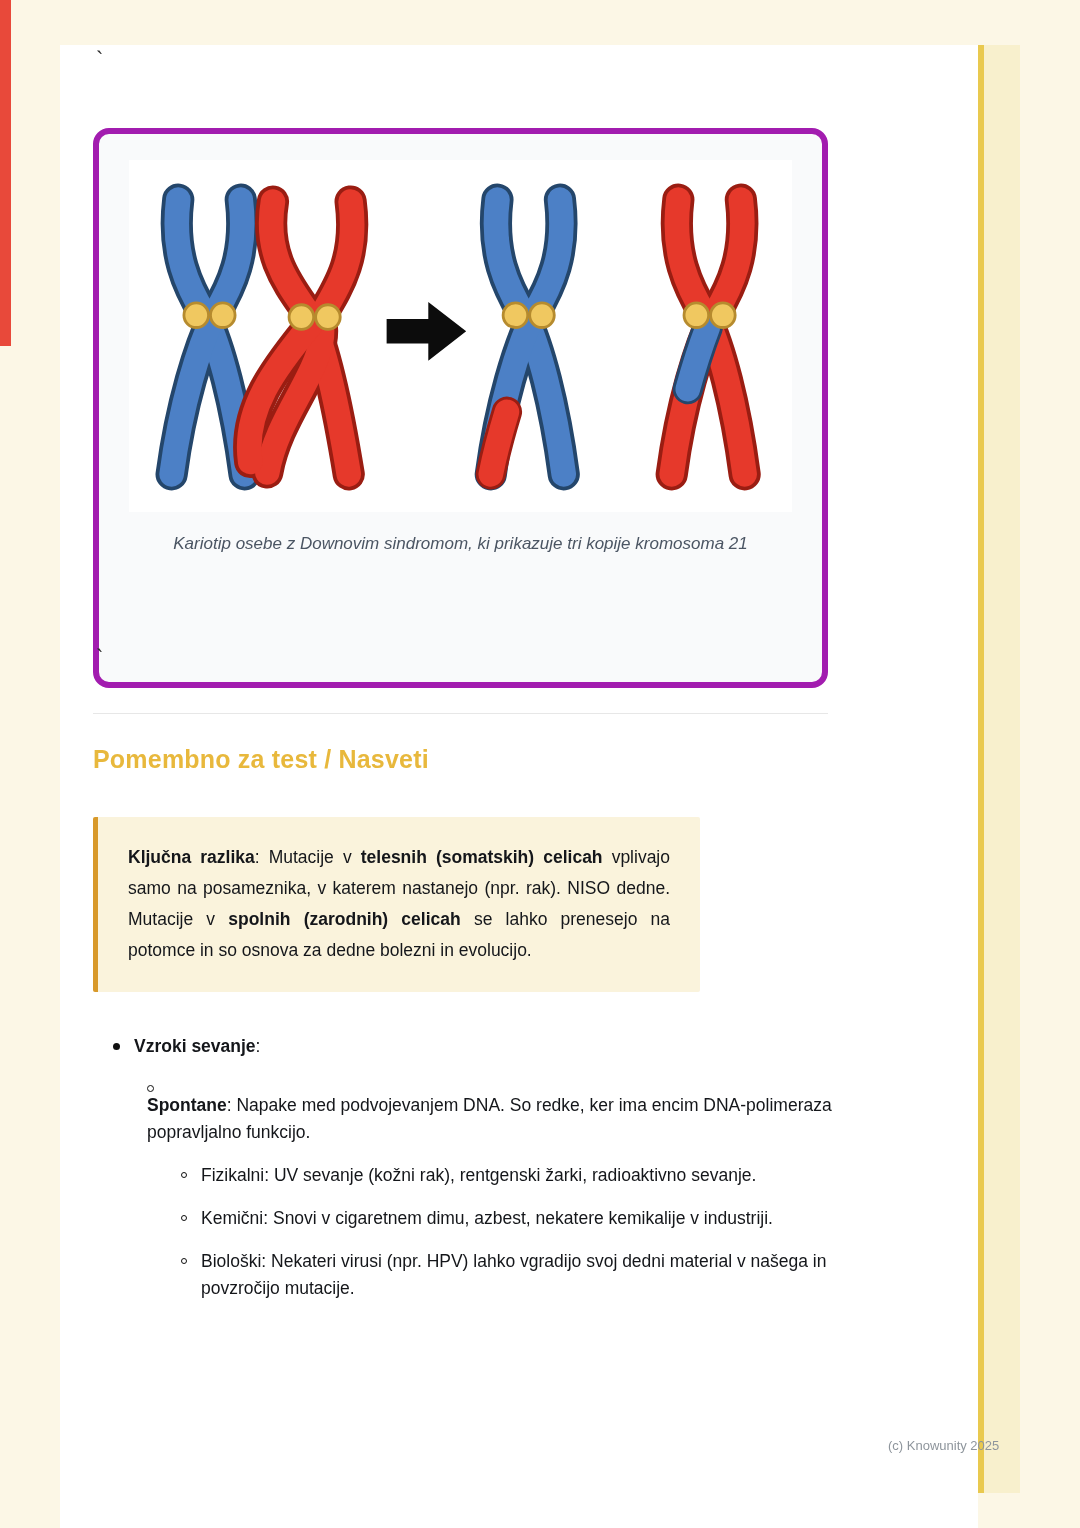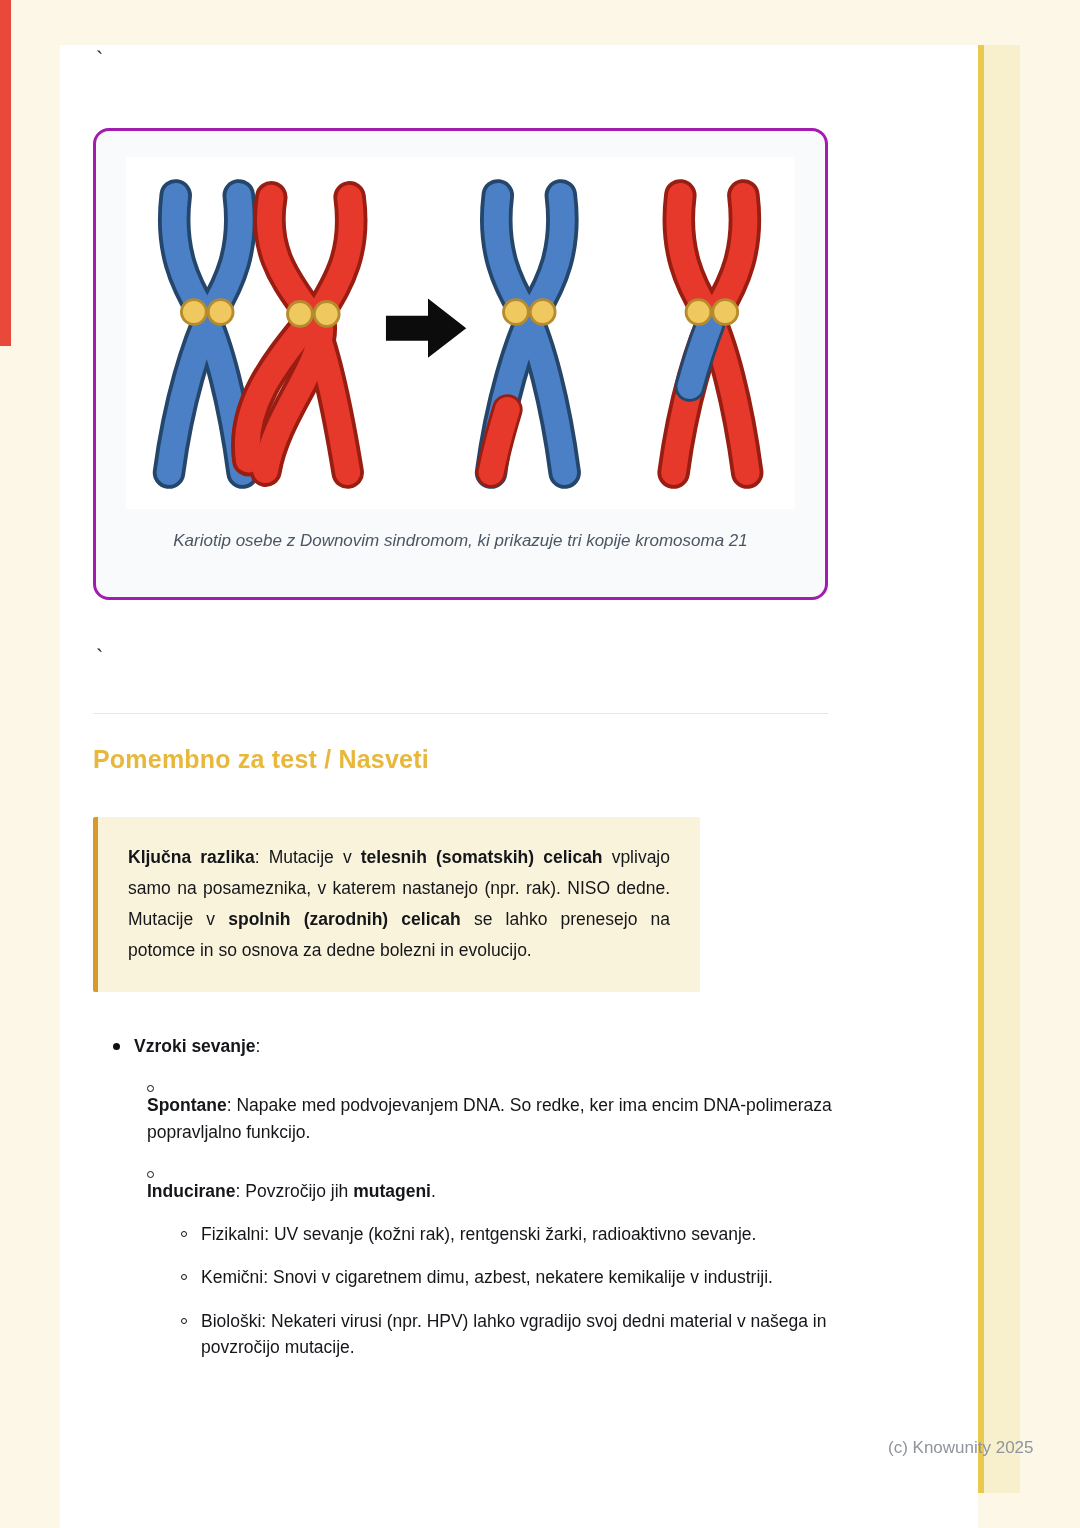--- a/index.html
+++ b/index.html
@@ -13,22 +13,22 @@
     width:1080px; height:1528px; position:relative; overflow:hidden;
     background:var(--page-bg);
     font-family:"Liberation Sans", sans-serif; color:#17191c;
   }
   .red-bar{ position:absolute; left:0; top:0; width:11px; height:346px; background:var(--red-bar); }
   .page{ position:absolute; left:60px; top:45px; width:918px; height:1483px; background:#ffffff; }
   .backtick{ position:absolute; font-size:22px; color:#2b2b2b; }
   #bt1{ left:36px; top:2px; }
   #bt2{ left:36px; top:600px; }
   .figure-card{
-    position:absolute; left:33px; top:83px; width:735px; height:472px;
-    background:#f9fafb; border:3px solid #a21caf; border-radius:16px;
+    position:absolute; left:33px; top:83px; width:735px; height:560px;
+    background:#f9fafb; border:6px solid #a21caf; border-radius:16px;
     padding:26px 30px 0 30px;
   }
   .figure-image{ background:#ffffff; height:352px; display:flex; align-items:center; justify-content:center; overflow:hidden; }
   .figure-caption{ margin-top:22px; text-align:center; font-style:italic; color:#4b5563; font-size:17px; }
   .divider{ position:absolute; left:33px; top:668px; width:735px; border:none; border-top:1px solid #e7e7e7; }
   .section-heading{ position:absolute; left:33px; top:700px; font-size:25px; font-weight:700; color:var(--heading); letter-spacing:.2px; }
   .callout{
     position:absolute; left:33px; top:772px; width:607px;
     background:var(--callout-bg); border-left:5px solid var(--callout-border);
     padding:25px 30px; border-radius:2px;
@@ -42,21 +42,21 @@
   .marker{ flex:0 0 auto; margin-right:14px; }
   .m1{ width:7px; height:7px; border-radius:50%; background:#111; margin-top:10px; }
   .m2{ width:7px; height:7px; border-radius:50%; border:1.6px solid #111; background:transparent; margin-top:9px; }
   .m3{ width:6px; height:6px; border-radius:50%; border:1.6px solid #111; background:transparent; margin-top:10px; }
   .li-text{ flex:1; }
   .bold{ font-weight:700; }
   .right-strip{
     position:absolute; left:978px; top:45px; width:42px; height:1448px;
     background:var(--strip-bg); border-left:6px solid var(--strip-border);
   }
-  .copyright{ position:absolute; left:888px; top:1438px; font-size:17px; color:#8e959c; z-index:5; }
+  .copyright{ position:absolute; left:888px; top:1438px; font-size:13px; color:#8e959c; z-index:5; }
   
   .ol-b{ stroke:var(--chrom-blue-dark); stroke-width:34; fill:none; stroke-linecap:round; }
   .in-b{ stroke:var(--chrom-blue); stroke-width:26; fill:none; stroke-linecap:round; }
   .ol-r{ stroke:var(--chrom-red-dark); stroke-width:34; fill:none; stroke-linecap:round; }
   .in-r{ stroke:var(--chrom-red); stroke-width:26; fill:none; stroke-linecap:round; }
   .ol-b2{ stroke:var(--chrom-blue-dark); stroke-width:32; fill:none; stroke-linecap:round; }
   .ol-r2{ stroke:var(--chrom-red-dark); stroke-width:32; fill:none; stroke-linecap:round; }
   .cen{ fill:var(--centromere); stroke:var(--centromere-dark); stroke-width:3; }
   .arrow{ fill:var(--arrow); }
 </style>
@@ -133,24 +133,20 @@
 
   <div class="bullets">
       <div class="li l1">
         <span class="marker m1"></span>
         <div class="li-text"><span class="bold">Vzroki sevanje</span><span>:</span></div>
       </div>
       <div class="li l2">
         <span class="marker m2"></span>
         <div class="li-text"><span class="bold">Spontane</span><span>: Napake med podvojevanjem DNA. So redke, ker ima encim DNA-polimeraza popravljalno funkcijo.</span></div>
       </div>
-      <div class="li l2">
-        <span class="marker m2"></span>
-        <div class="li-text"><span class="bold">Inducirane</span><span>: Povzročijo jih </span><span class="bold">mutageni</span><span>.</span></div>
-      </div>
       <div class="li l3">
         <span class="marker m3"></span>
         <div class="li-text"><span>Fizikalni: UV sevanje (kožni rak), rentgenski žarki, radioaktivno sevanje.</span></div>
       </div>
       <div class="li l3">
         <span class="marker m3"></span>
         <div class="li-text"><span>Kemični: Snovi v cigaretnem dimu, azbest, nekatere kemikalije v industriji.</span></div>
       </div>
       <div class="li l3">
         <span class="marker m3"></span>

